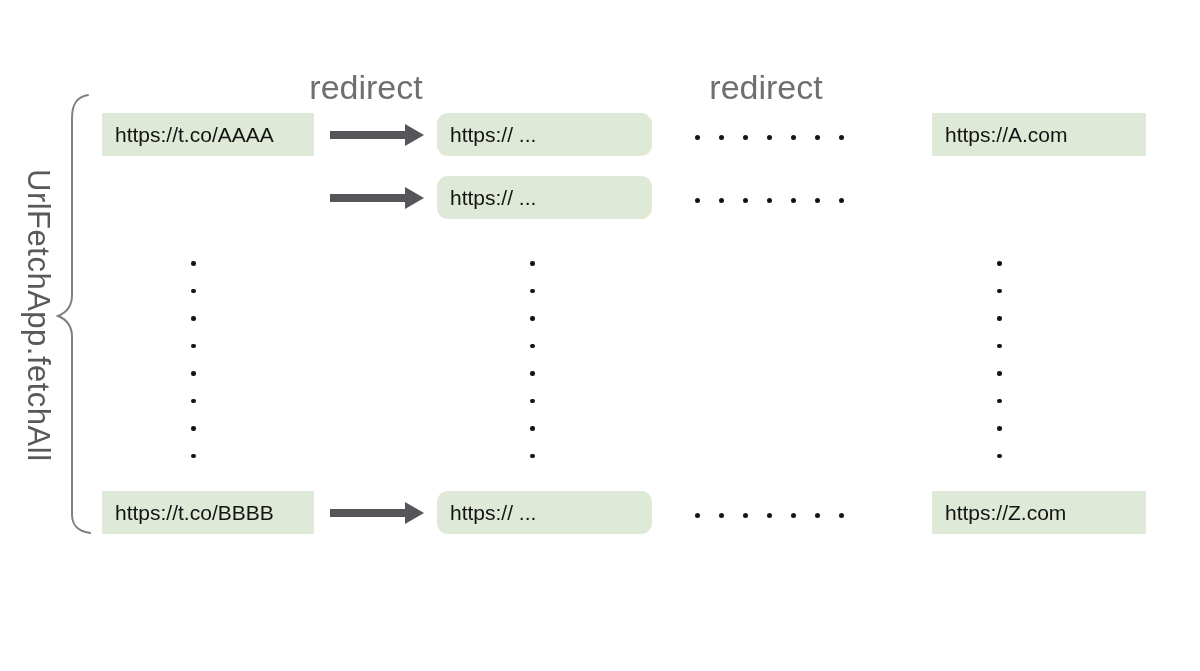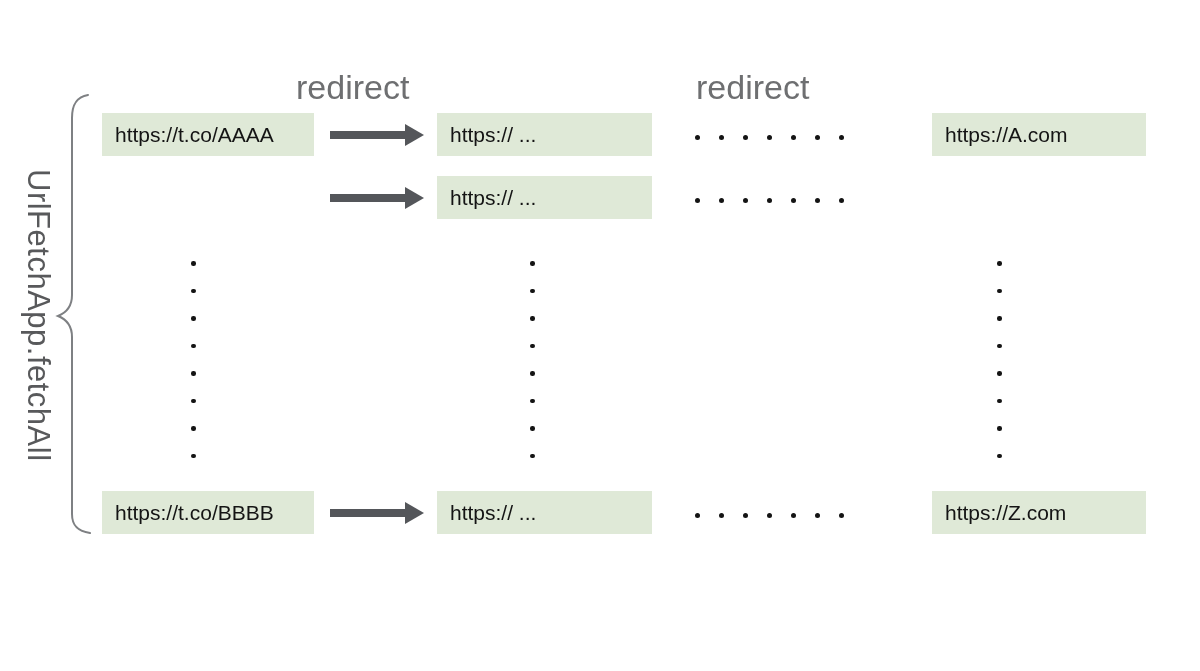--- a/index.html
+++ b/index.html
@@ -27,38 +27,38 @@
     font-size:31px;
     letter-spacing:0.5px;
     color:var(--side-label-gray);
     white-space:nowrap;
   }
   .brace{position:absolute;left:52px;top:90px;}
   .redirect-label{
     position:absolute;top:68px;width:140px;
     font-size:34px;line-height:38px;
     color:var(--label-gray);
-    text-align:left;
+    text-align:center;
     white-space:nowrap;
   }
   .redirect-label.r1{left:296px;}
   .redirect-label.r2{left:696px;}
   .row{position:absolute;left:12px;width:1200px;height:43px;}
   .url-box{
     position:absolute;top:0;height:43px;
     background:var(--box-bg);
     color:var(--text);
     font-size:21px;
     line-height:43px;
     padding-left:13px;
     box-sizing:border-box;
     white-space:nowrap;
   }
   .col-source{left:90px;width:212px;}
-  .col-intermediate{left:425px;width:215px;}
+  .col-intermediate{left:425px;width:215px;border-radius:11px;}
   .col-target{left:893px;width:214px;margin-left:27px;}
   .arrow{
     position:absolute;left:318px;top:0;width:94px;height:43px;
     display:flex;align-items:center;
   }
   .arrow-shaft{flex:1;height:8px;background:var(--arrow);}
   .arrow-head{
     width:0;height:0;
     border-left:19px solid var(--arrow);
     border-top:11px solid transparent;

